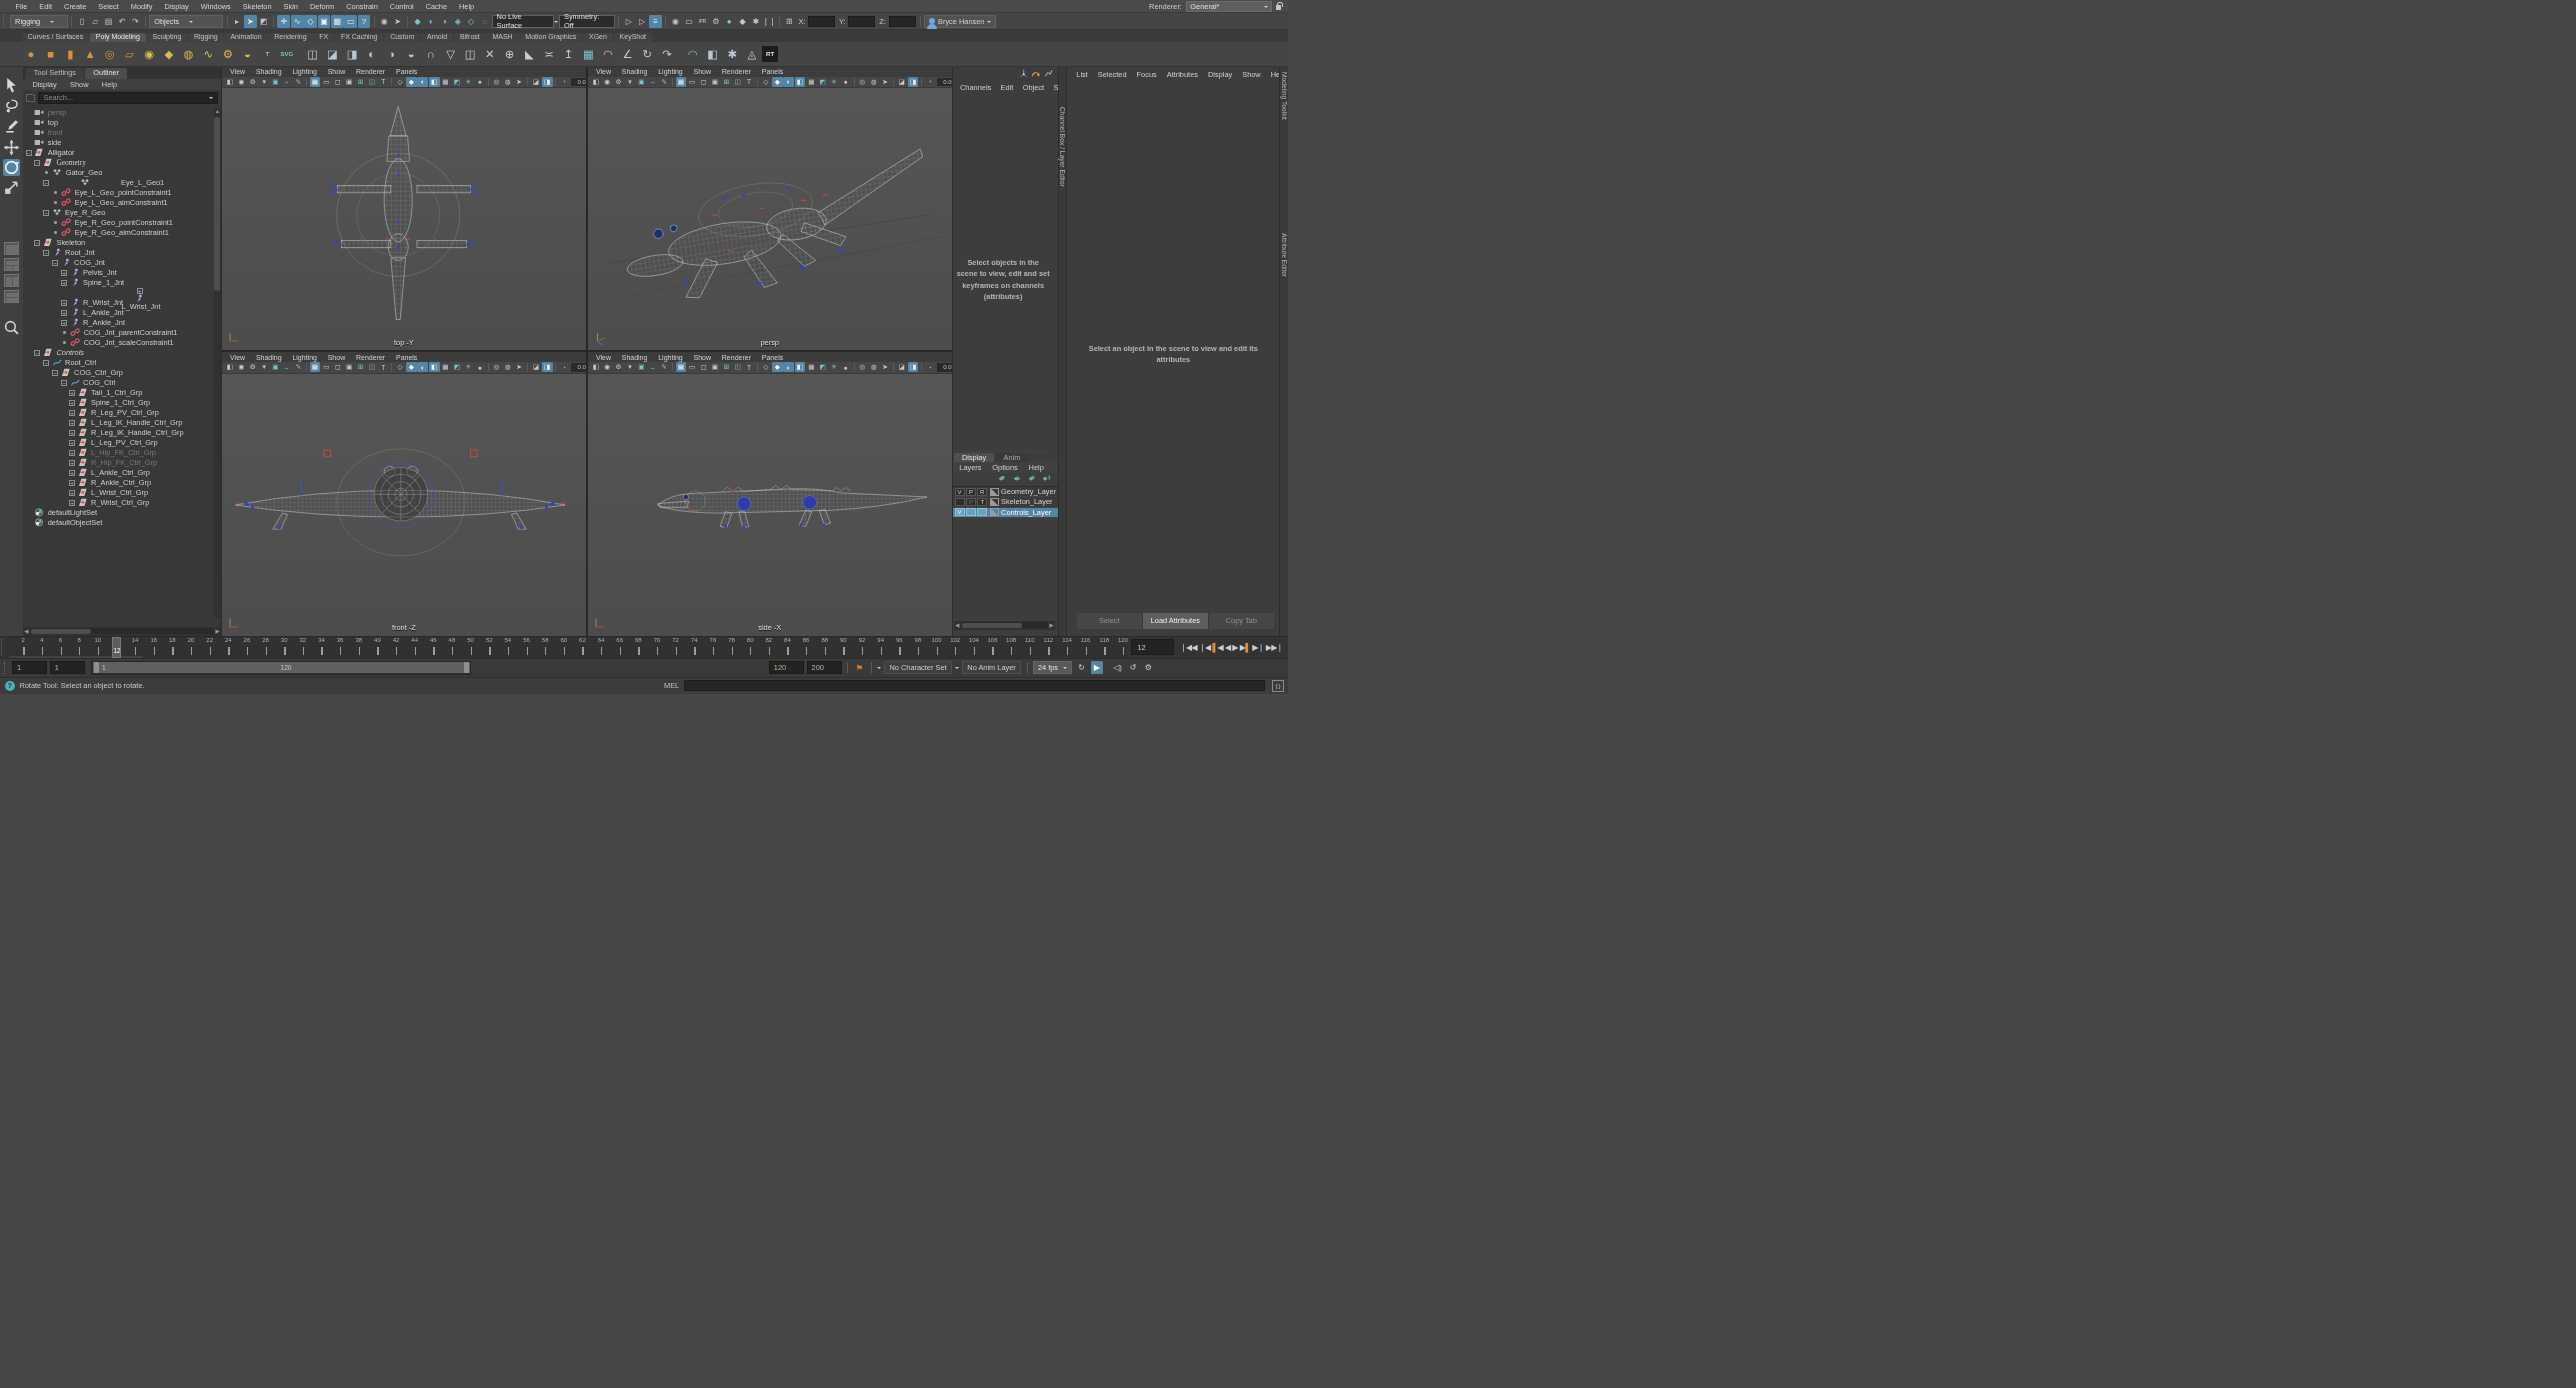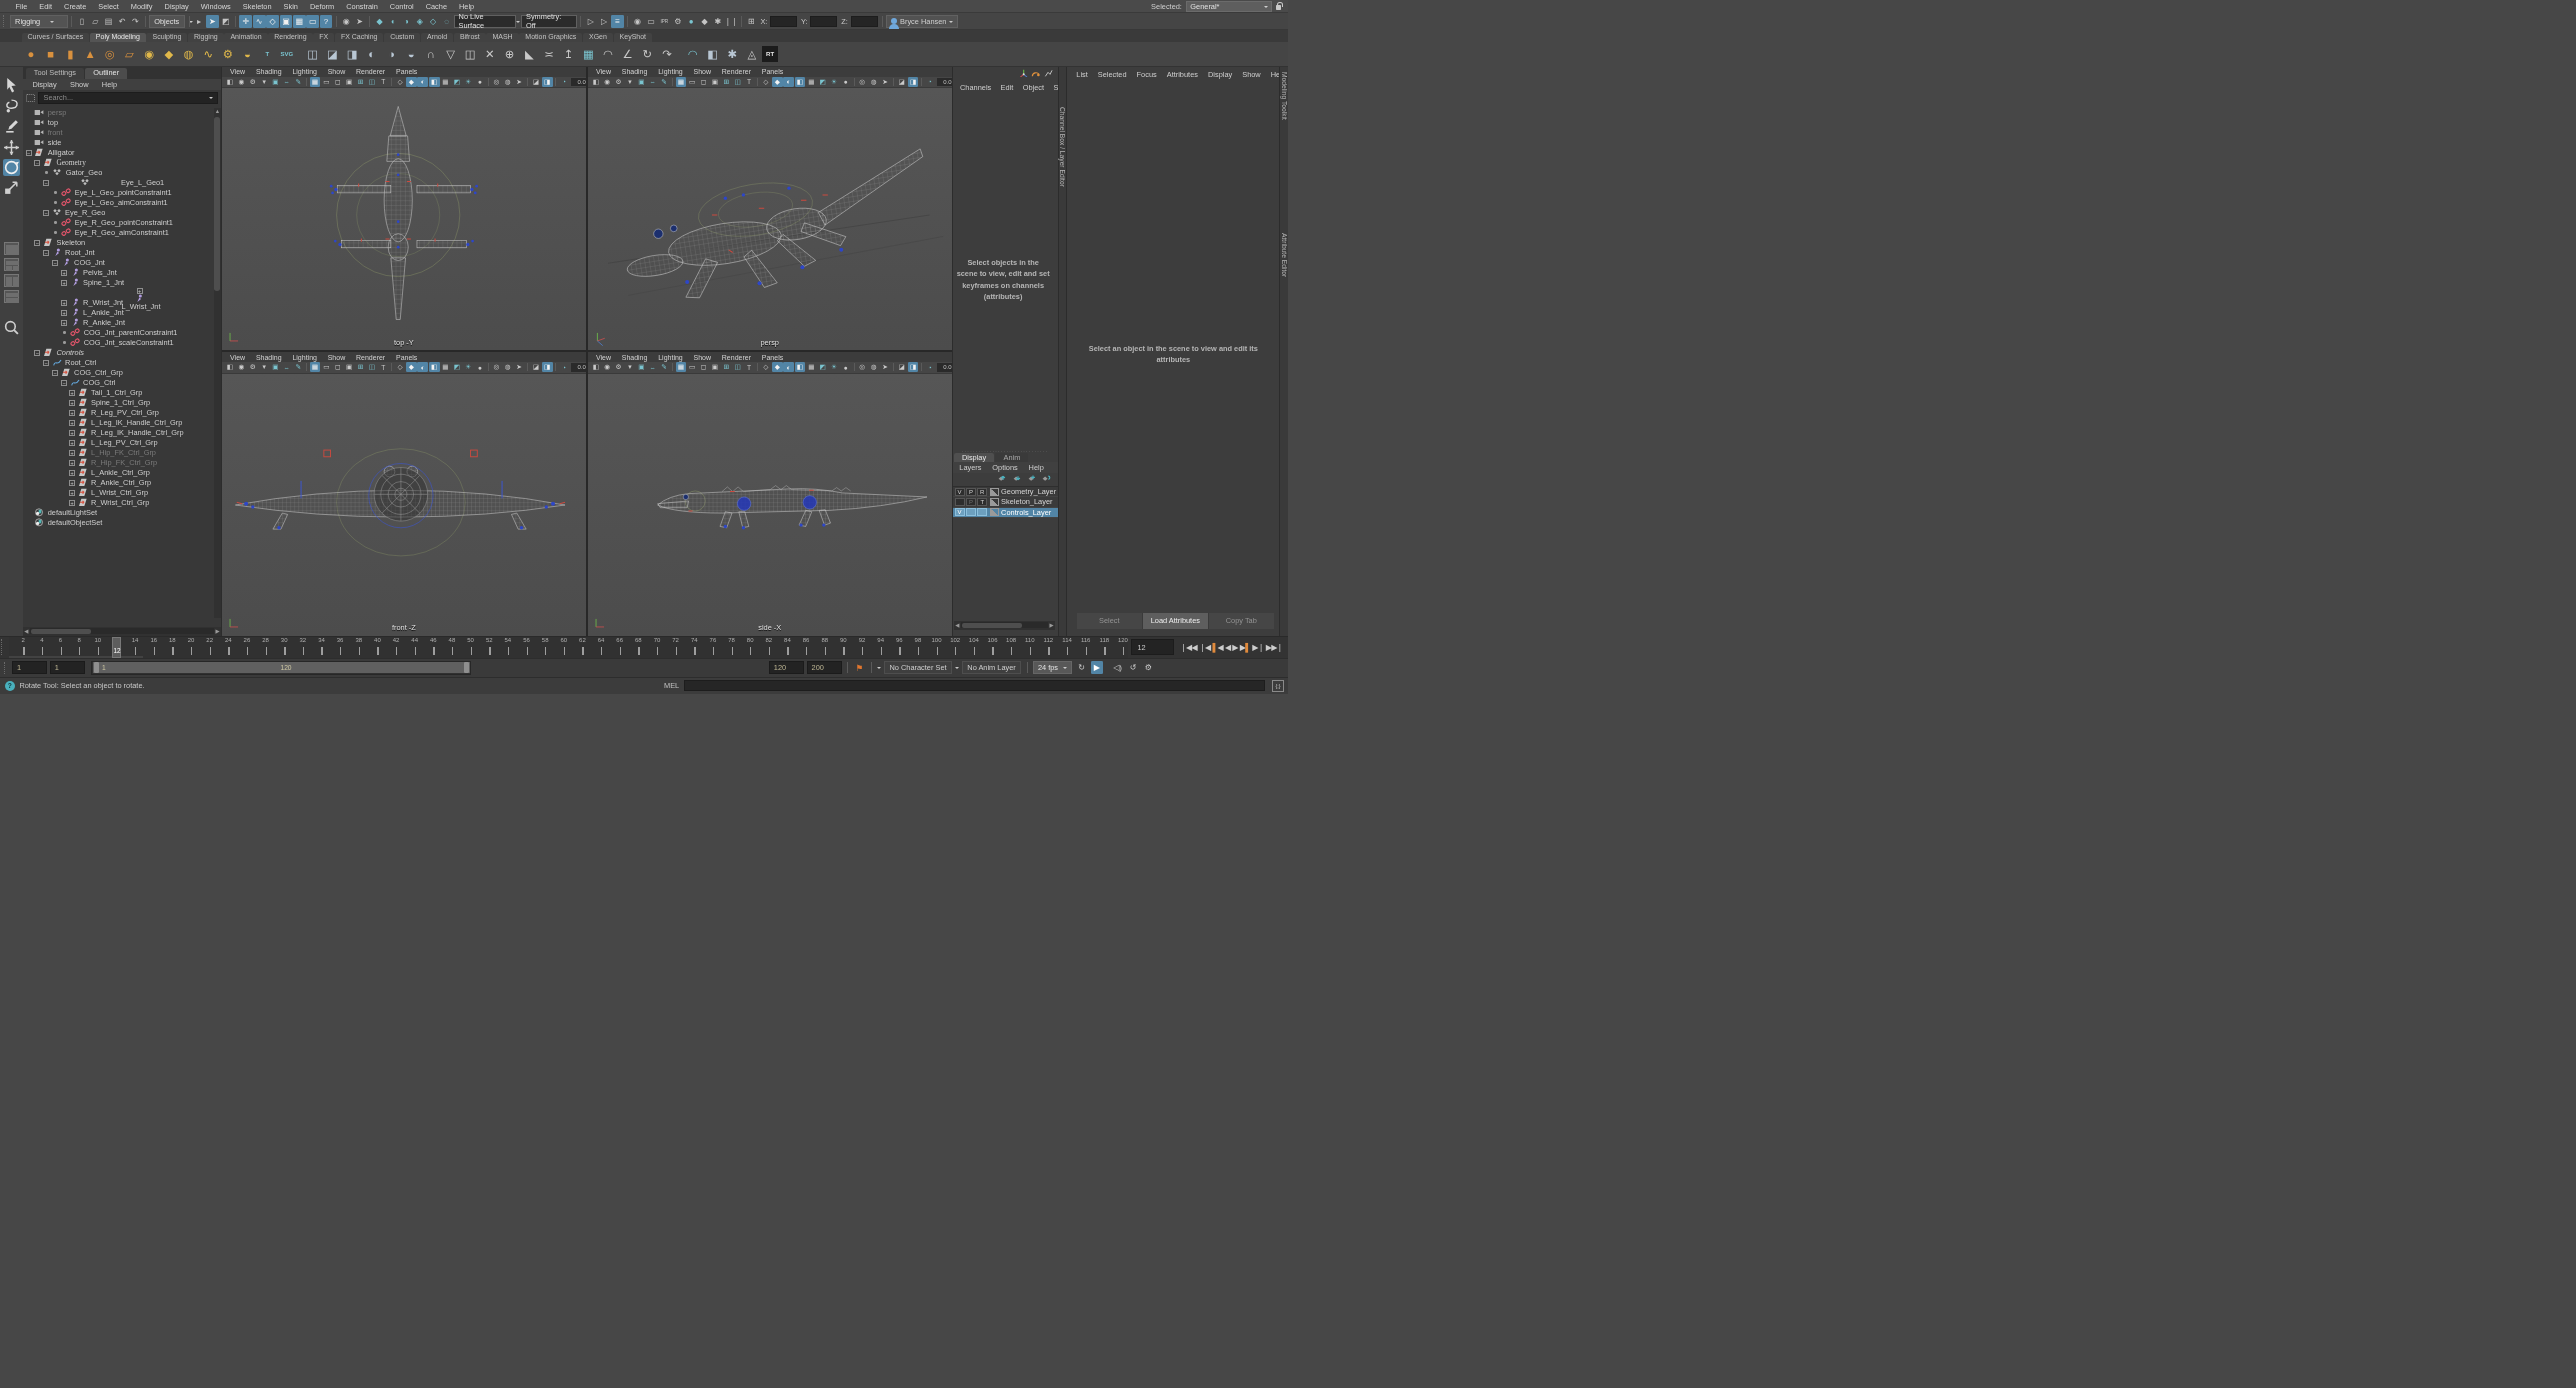--- a/index.html
+++ b/index.html
@@ -188,21 +188,21 @@
         <span class="menu-item">Windows</span>
         <span class="menu-item">Skeleton</span>
         <span class="menu-item">Skin</span>
         <span class="menu-item">Deform</span>
         <span class="menu-item">Constrain</span>
         <span class="menu-item">Control</span>
         <span class="menu-item">Cache</span>
         <span class="menu-item">Help</span>
       </div>
     <div class="menubar-right">
-      <span>Selected:</span>
+      <span>Renderer:</span>
       <div class="workspace-select">
         <span>General*</span>
         <span class="ws-arrow"></span>
       </div>
       <span class="lock"></span>
     </div>
   </div>
 
   <div class="statusline" id="statusline">
       <div class="sl-handle"></div>
@@ -210,21 +210,21 @@
         <span>Rigging</span>
         <span class="dd-arrow"></span>
       </div>
       <div class="sl-sep"></div>
       <span class="sl-icon">▯</span>
       <span class="sl-icon">▱</span>
       <span class="sl-icon">▤</span>
       <span class="sl-icon">↶</span>
       <span class="sl-icon">↷</span>
       <div class="sl-sep"></div>
-      <div class="sl-dd" style="width: 36px;">
+      <div class="sl-dd" style="width: 74px;">
         <span>Objects</span>
         <span class="dd-arrow"></span>
       </div>
       <div class="sl-sep"></div>
       <span class="sl-icon">▸</span>
       <span class="sl-icon active">➤</span>
       <span class="sl-icon">◩</span>
       <div class="sl-sep"></div>
       <span class="sl-icon active">✛</span>
       <span class="sl-icon active">∿</span>

